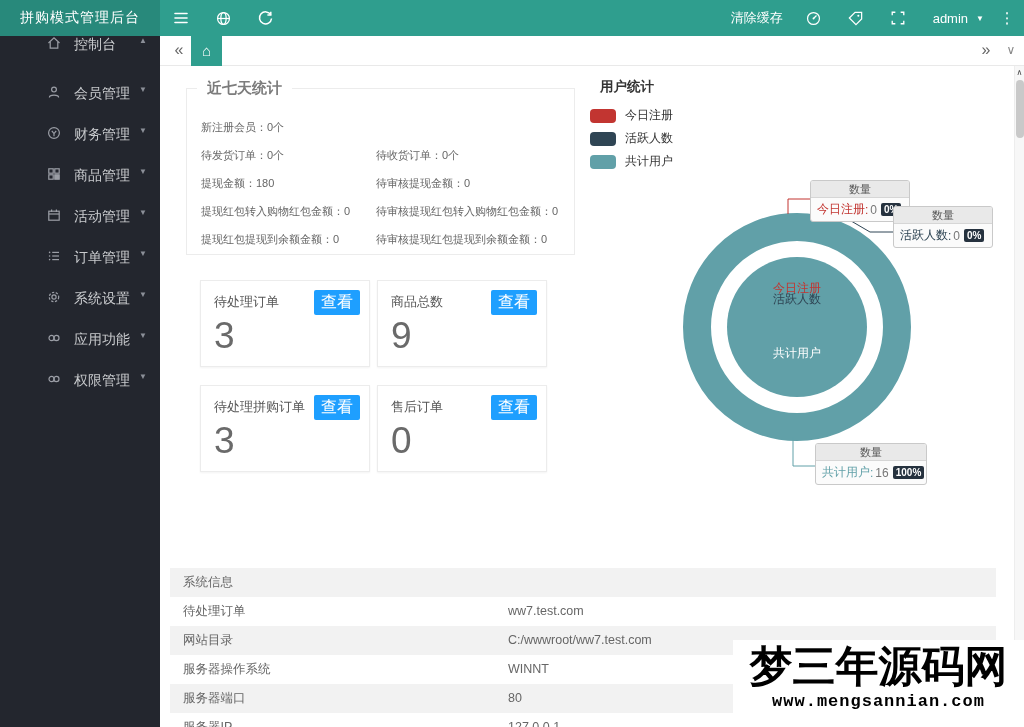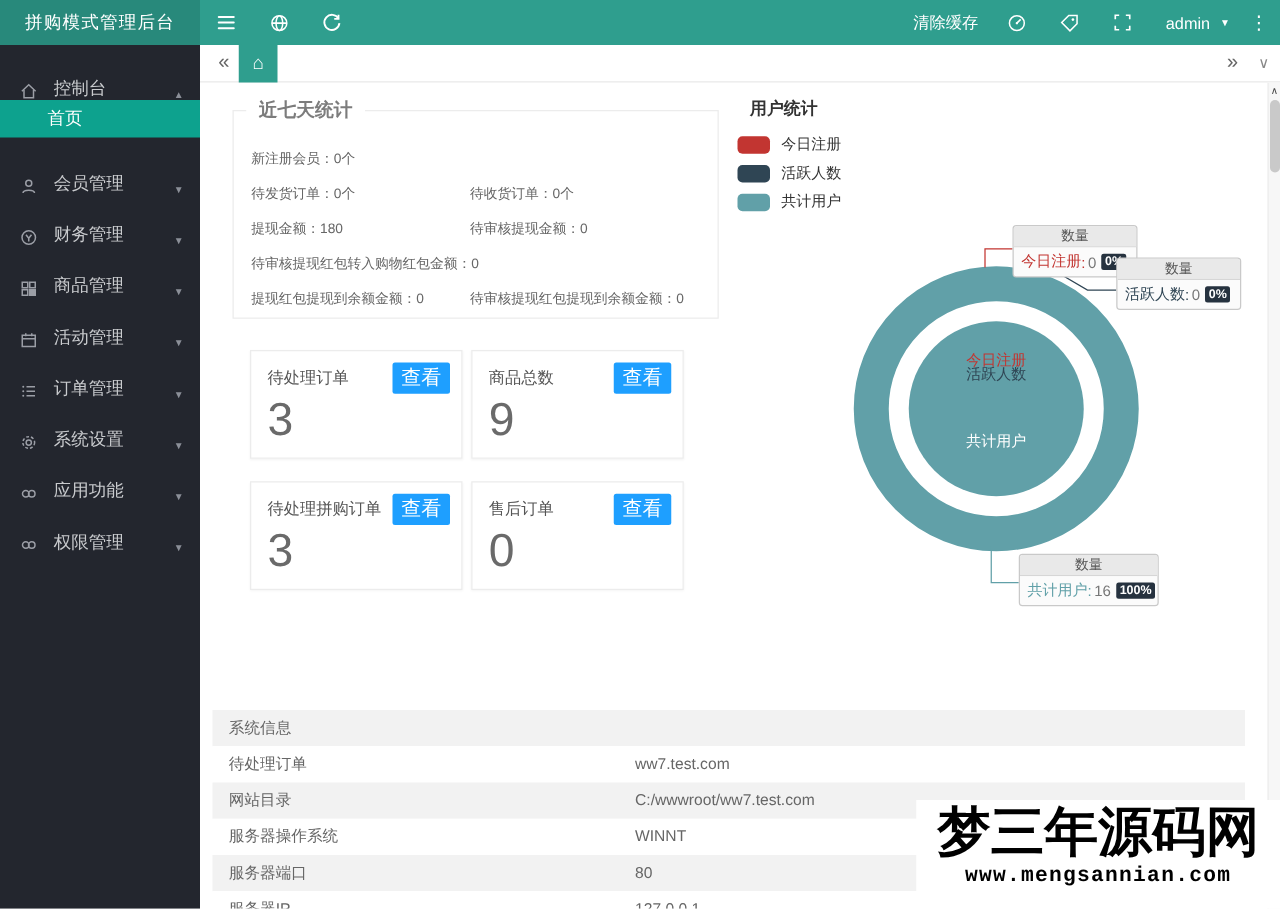--- a/index.html
+++ b/index.html
@@ -15,22 +15,22 @@
   .hicon { width:42px; height:36px; display:flex; align-items:center; justify-content:center; cursor:pointer; }
   .hicon svg { display:block; }
   .header-right { margin-left:auto; display:flex; align-items:center; color:#fff; }
   .clear-cache { font-size:13px; color:#fff; margin-right:10px; cursor:pointer; }
   .admin-box { display:flex; align-items:center; font-size:13px; margin:0 6px 0 14px; cursor:pointer; }
   .admin-caret { font-size:8px; margin-left:8px; }
   .more-dots { width:34px; text-align:center; font-size:15px; cursor:pointer; }
 
   
   .sidebar { position:absolute; left:0; top:36px; bottom:0; width:160px; background:#23262e; z-index:5; }
-  .side-item { height:44px; display:flex; align-items:flex-end; color:#c9cbce; font-size:14px;
-               padding-left:16px; position:relative; cursor:pointer; }
+  .side-item { height:44px; display:flex; align-items:flex-start; color:#c9cbce; font-size:14px;
+               padding-left:16px; position:relative; cursor:pointer;margin-left:31px; }
   .side-item .ico { width:27px; display:flex; align-items:center; }
   .side-caret { position:absolute; right:13px; font-size:8px; color:#8b8f98; }
   .side-sub-active { height:30px; background:#0da28e; color:#fff; font-size:14px;
                      display:flex; align-items:center; padding-left:38px; cursor:pointer; }
   .side-group { margin-top:5px; }
   .side-group .side-item { height:41px; }
 
   
   .tabbar { position:absolute; left:160px; top:36px; right:0; height:30px; background:#fff;
             border-bottom:1px solid #e9e9e9; z-index:4; }
@@ -163,23 +163,20 @@
       <span class="ico">
         <svg width="14" height="14" viewBox="0 0 14 14" fill="none" stroke="#9b9ea6" stroke-width="1.2">
             <path d="M1.5 7 L7 1.8 L12.5 7"></path>
             <path d="M3.2 6 V12.2 H10.8 V6"></path>
           </svg>
       </span>
       <span>控制台</span>
       <span class="side-caret">▲</span>
     </div>
 
-    <div class="side-sub-active">
-      <span>首页</span>
-    </div>
 
     <div class="side-group">
       <div class="side-item">
         <span class="ico">
           <svg width="14" height="14" viewBox="0 0 14 14" fill="none" stroke="#9b9ea6" stroke-width="1.2">
               <circle cx="7" cy="4.6" r="2.4"></circle>
               <path d="M2.4 12.4 C2.4 9.4 11.6 9.4 11.6 12.4"></path>
             </svg>
         </span>
         <span>会员管理</span>
@@ -286,20 +283,21 @@
           </div>
         <div class="srow">
             <span class="c1">待发货订单：0个</span>
             <span>待收货订单：0个</span>
           </div>
         <div class="srow">
             <span class="c1">提现金额：180</span>
             <span>待审核提现金额：0</span>
           </div>
         <div class="srow">
+            <span class="c1">提现红包转入购物红包金额：0</span>
             <span>待审核提现红包转入购物红包金额：0</span>
           </div>
         <div class="srow">
             <span class="c1">提现红包提现到余额金额：0</span>
             <span>待审核提现红包提现到余额金额：0</span>
           </div>
       </div>
     </div>
 
     <div class="chart-title">用户统计</div>

